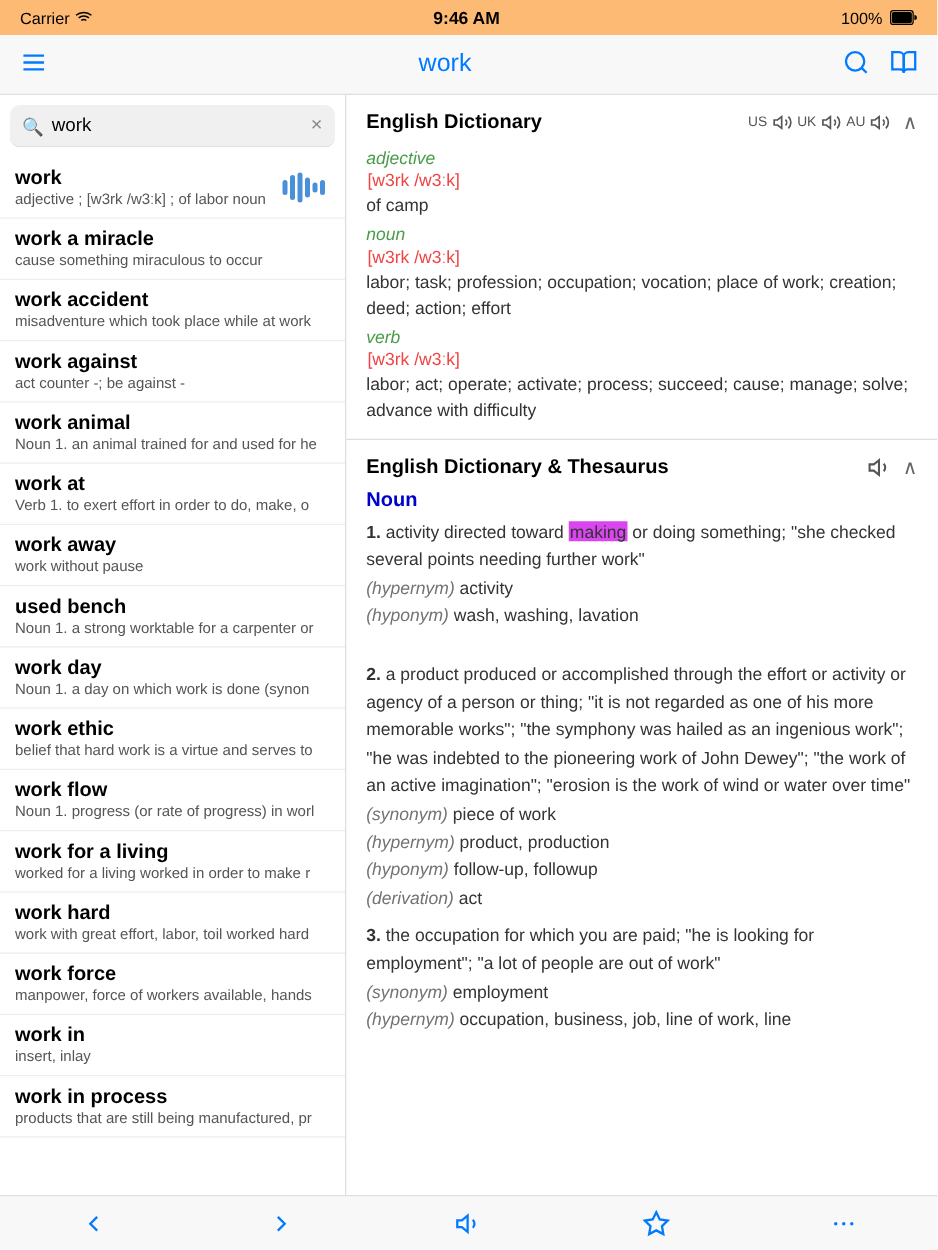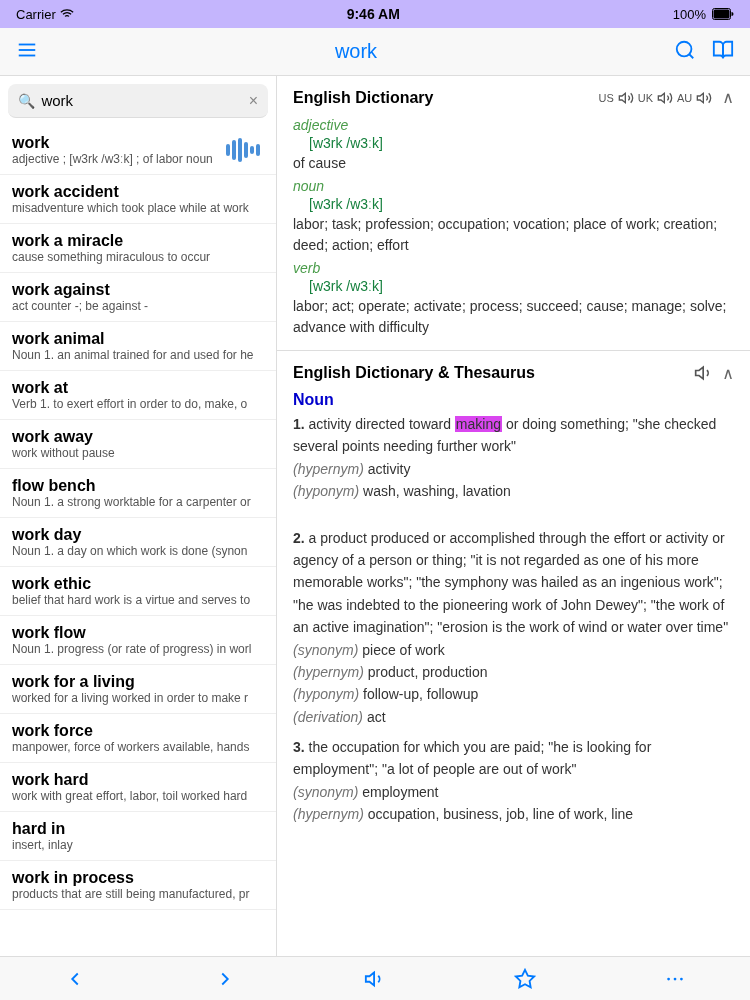--- a/index.html
+++ b/index.html
@@ -12,21 +12,21 @@
       font-size: 14px;
     }
 
     
     #status-bar {
       display: flex;
       justify-content: space-between;
       align-items: center;
       padding: 4px 16px;
       height: 28px;
-      background: #c4b5fd;
+      background: #fdba74;
     }
     #status-bar .carrier {
       font-size: 13px;
       font-weight: 500;
       display: flex;
       align-items: center;
       gap: 4px;
     }
     #status-bar .time {
       font-size: 14px;
@@ -178,22 +178,22 @@
 
     .pos-label {
       color: #4a9c4a;
       font-size: 14px;
       font-style: italic;
       margin: 4px 0 2px;
       display: block;
     }
     .phonetic {
       font-size: 14px;
-      color: #15803d;
-      margin: 2px 16px;
+      color: #ef4444;
+      margin: 2px 1px;
       display: block;
     }
     .dict-text {
       font-size: 14px;
       color: #333;
       line-height: 1.5;
     }
     .audio-btns {
       display: flex;
       gap: 4px;
@@ -343,51 +343,51 @@
             <rect x="8" y="4" width="4" height="20" rx="2" fill="#4a90d9"></rect>
             <rect x="14" y="2" width="4" height="24" rx="2" fill="#4a90d9"></rect>
             <rect x="20" y="6" width="4" height="16" rx="2" fill="#4a90d9"></rect>
             <rect x="26" y="10" width="4" height="8" rx="2" fill="#4a90d9"></rect>
             <rect x="32" y="8" width="4" height="12" rx="2" fill="#4a90d9"></rect>
           </svg>
         </div>
       </div>
 
       <div class="word-item">
+        <span class="word-title">work a miracle</span>
+        <span class="word-desc">cause something miraculous to occur</span>
+      </div>
+
+      <div class="word-item">
         <span class="word-title">work accident</span>
         <span class="word-desc">misadventure which took place while at work</span>
       </div>
 
       <div class="word-item">
-        <span class="word-title">work a miracle</span>
-        <span class="word-desc">cause something miraculous to occur</span>
-      </div>
-
-      <div class="word-item">
         <span class="word-title">work against</span>
         <span class="word-desc">act counter -; be against -</span>
       </div>
 
       <div class="word-item">
         <span class="word-title">work animal</span>
         <span class="word-desc">Noun 1. an animal trained for and used for he</span>
       </div>
 
       <div class="word-item">
         <span class="word-title">work at</span>
         <span class="word-desc">Verb 1. to exert effort in order to do, make, o</span>
       </div>
 
       <div class="word-item">
         <span class="word-title">work away</span>
         <span class="word-desc">work without pause</span>
       </div>
 
       <div class="word-item">
-        <span class="word-title">flow bench</span>
+        <span class="word-title">used bench</span>
         <span class="word-desc">Noun 1. a strong worktable for a carpenter or</span>
       </div>
 
 
       <div class="word-item">
         <span class="word-title">work day</span>
         <span class="word-desc">Noun 1. a day on which work is done  (synon</span>
       </div>
 
       <div class="word-item">
@@ -399,31 +399,31 @@
         <span class="word-title">work flow</span>
         <span class="word-desc">Noun 1. progress (or rate of progress) in worl</span>
       </div>
 
       <div class="word-item">
         <span class="word-title">work for a living</span>
         <span class="word-desc">worked for a living worked in order to make r</span>
       </div>
 
       <div class="word-item">
+        <span class="word-title">work hard</span>
+        <span class="word-desc">work with great effort, labor, toil worked hard</span>
+      </div>
+
+      <div class="word-item">
         <span class="word-title">work force</span>
         <span class="word-desc">manpower, force of workers available, hands</span>
       </div>
 
       <div class="word-item">
-        <span class="word-title">work hard</span>
-        <span class="word-desc">work with great effort, labor, toil worked hard</span>
-      </div>
-
-      <div class="word-item">
-        <span class="word-title">hard in</span>
+        <span class="word-title">work in</span>
         <span class="word-desc">insert, inlay</span>
       </div>
 
       <div class="word-item">
         <span class="word-title">work in process</span>
         <span class="word-desc">products that are still being manufactured, pr</span>
       </div>
 
     </div>
   </div>
@@ -453,21 +453,21 @@
               <path d="M19.07 4.93a10 10 0 0 1 0 14.14"></path>
               <path d="M15.54 8.46a5 5 0 0 1 0 7.07"></path>
             </svg>
           </div>
           <span class="chevron-up">∧</span>
         </div>
       </div>
 
       <span class="pos-label">adjective</span>
       <span class="phonetic">[w3rk /w3ːk]</span>
-      <div class="dict-text">of cause</div>
+      <div class="dict-text">of camp</div>
 
       <span class="pos-label">noun</span>
       <span class="phonetic">[w3rk /w3ːk]</span>
       <div class="dict-text">labor; task; profession; occupation; vocation; place of work; creation; deed; action; effort</div>
 
       <span class="pos-label">verb</span>
       <span class="phonetic">[w3rk /w3ːk]</span>
       <div class="dict-text">labor; act; operate; activate; process; succeed; cause; manage; solve; advance with difficulty</div>
     </div>
 

